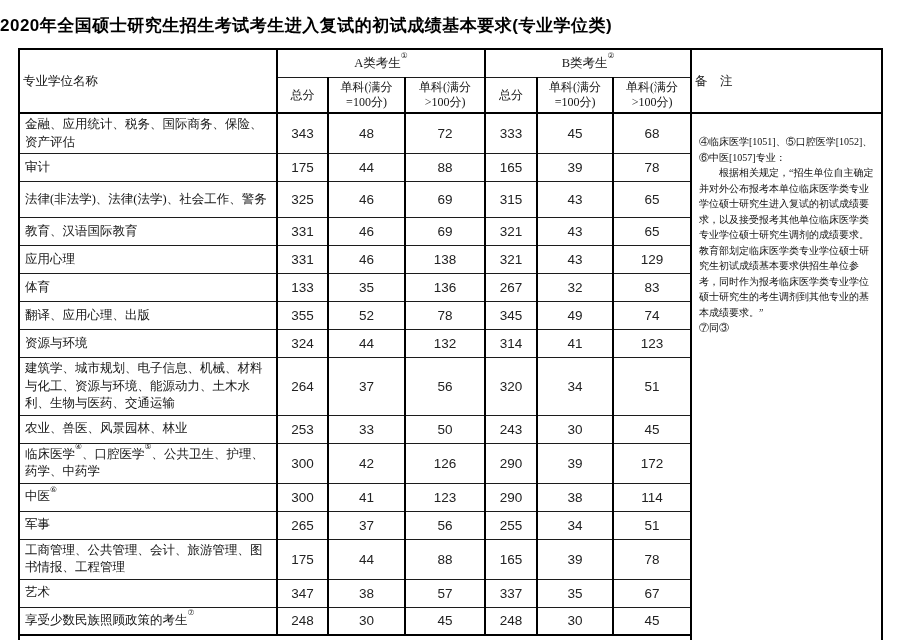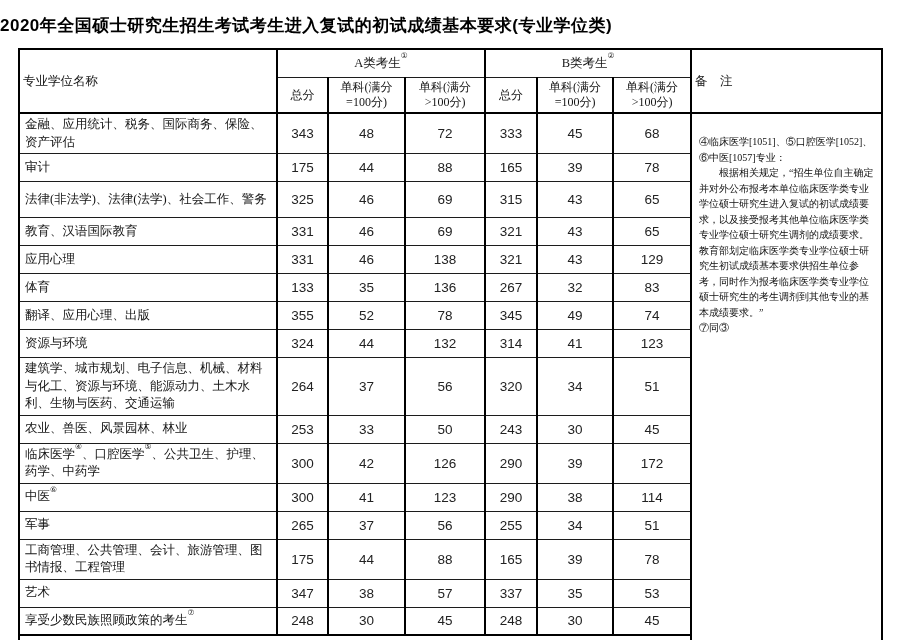--- a/index.html
+++ b/index.html
@@ -280,21 +280,21 @@
       <td class="num-cell v2">78</td>
     </tr>
 
     <tr class="h1">
       <td class="name-cell">艺术</td>
       <td class="num-cell v2">347</td>
       <td class="num-cell v2">38</td>
       <td class="num-cell v2">57</td>
       <td class="num-cell v2">337</td>
       <td class="num-cell v2">35</td>
-      <td class="num-cell v2">53</td>
+      <td class="num-cell v2">67</td>
     </tr>
 
     <tr class="h1">
       <td class="name-cell">享受少数民族照顾政策的考生<sup>⑦</sup></td>
       <td class="num-cell v2">248</td>
       <td class="num-cell v2">30</td>
       <td class="num-cell v2">45</td>
       <td class="num-cell v2">248</td>
       <td class="num-cell v2">30</td>
       <td class="num-cell v2">45</td>

